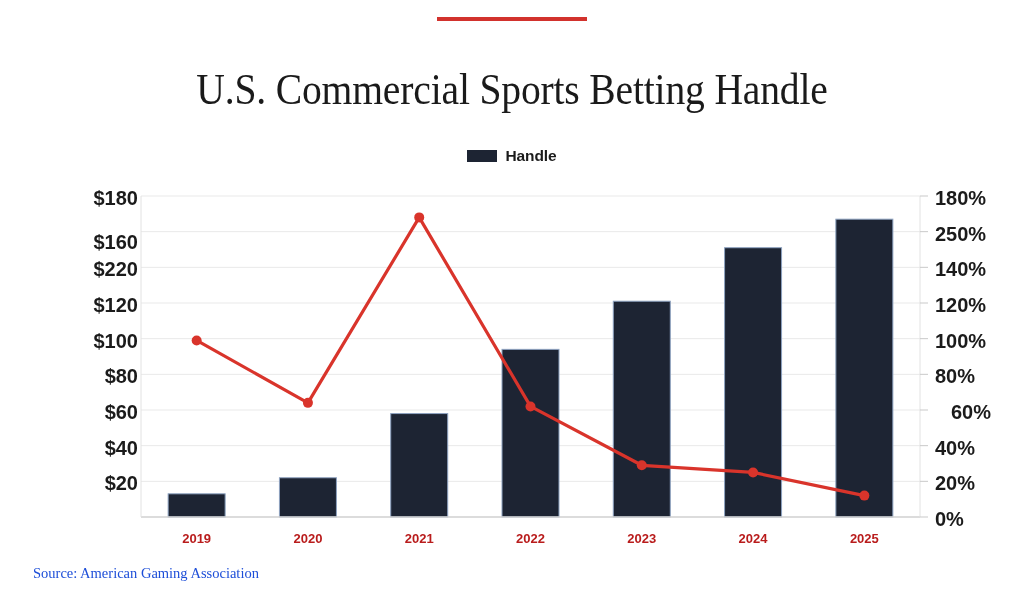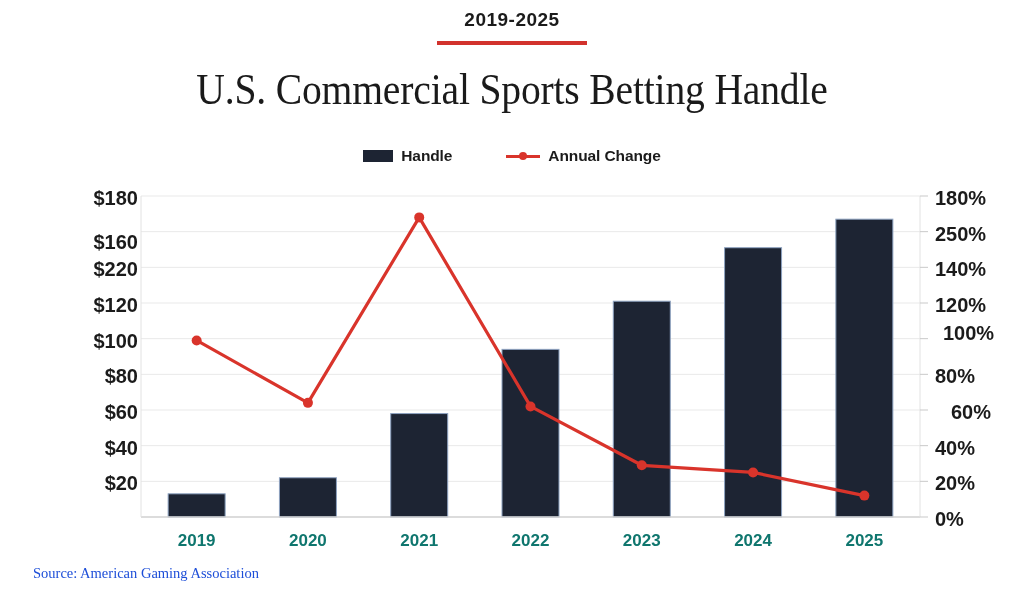--- a/index.html
+++ b/index.html
@@ -137,54 +137,49 @@
   }
   #right-ticks {
     position: absolute;
     left: 935px;
     top: 0;
     width: 85px;
     height: 590px;
   }
   .xtick {
     position: absolute;
-    font-size: 17px;
-    font-weight: bold;
-    color: #0f766e;
+    font-size: 13px;
+    font-weight: bold;
+    color: #b91c1c;
     text-align: center;
     top: 531px;
   }
   #source-note {
     position: absolute;
     left: 33px;
     top: 565px;
     font-family: "Liberation Serif", serif;
     font-size: 14.5px;
     color: #1d4ed8;
   }
   svg { display: block; }
 </style>
 </head>
 <body>
 
 <div id="eyebrow-block">
-  <span id="eyebrow-text">2019-2025</span>
   <span id="eyebrow-rule"></span>
 </div>
 
 <div id="chart-title">U.S. Commercial Sports Betting Handle</div>
 
 <div id="legend">
   <div class="legend-item">
     <span class="legend-swatch-bar"></span>
     <span class="legend-label">Handle</span>
-  </div>
-  <div class="legend-item">
-    <span class="legend-swatch-line"></span>
-    <span class="legend-label">Annual Change</span>
   </div>
 </div>
 
 <div id="plot-wrap">
 
   <div id="left-ticks">
       <div class="tick-label tick-left" style="top: 472.333px; width: 83px;">$20</div>
       <div class="tick-label tick-left" style="top: 436.667px; width: 83px;">$40</div>
       <div class="tick-label tick-left" style="top: 401px; width: 83px;">$60</div>
       <div class="tick-label tick-left" style="top: 365.333px; width: 83px;">$80</div>
@@ -193,21 +188,21 @@
       <div class="tick-label tick-left" style="top: 258.333px; width: 83px;">$220</div>
       <div class="tick-label tick-left" style="top: 222.667px; width: 83px; margin-top: 8px;">$160</div>
       <div class="tick-label tick-left" style="top: 187px; width: 83px;">$180</div>
     </div>
   <div id="right-ticks">
       <div class="tick-label" style="top: 508px; left: 0px;">0%</div>
       <div class="tick-label" style="top: 472.333px; left: 0px;">20%</div>
       <div class="tick-label" style="top: 436.667px; left: 0px;">40%</div>
       <div class="tick-label" style="top: 401px; left: 16px;">60%</div>
       <div class="tick-label" style="top: 365.333px; left: 0px;">80%</div>
-      <div class="tick-label" style="top: 322px; left: 0px; margin-left: 8px;">100%</div>
+      <div class="tick-label" style="top: 330px; left: 0px;">100%</div>
       <div class="tick-label" style="top: 294px; left: 0px;">120%</div>
       <div class="tick-label" style="top: 258.333px; left: 0px;">140%</div>
       <div class="tick-label" style="top: 222.667px; left: 0px;">250%</div>
       <div class="tick-label" style="top: 187px; left: 0px;">180%</div>
     </div>
 
   <svg id="plot-svg" width="1024" height="590">
     <g id="gridlines">
         <line x1="141" x2="920" y1="481.3333333333333" y2="481.3333333333333" stroke="#e9e9e9" stroke-width="1"></line>
         <line x1="141" x2="920" y1="445.66666666666663" y2="445.66666666666663" stroke="#e9e9e9" stroke-width="1"></line>

